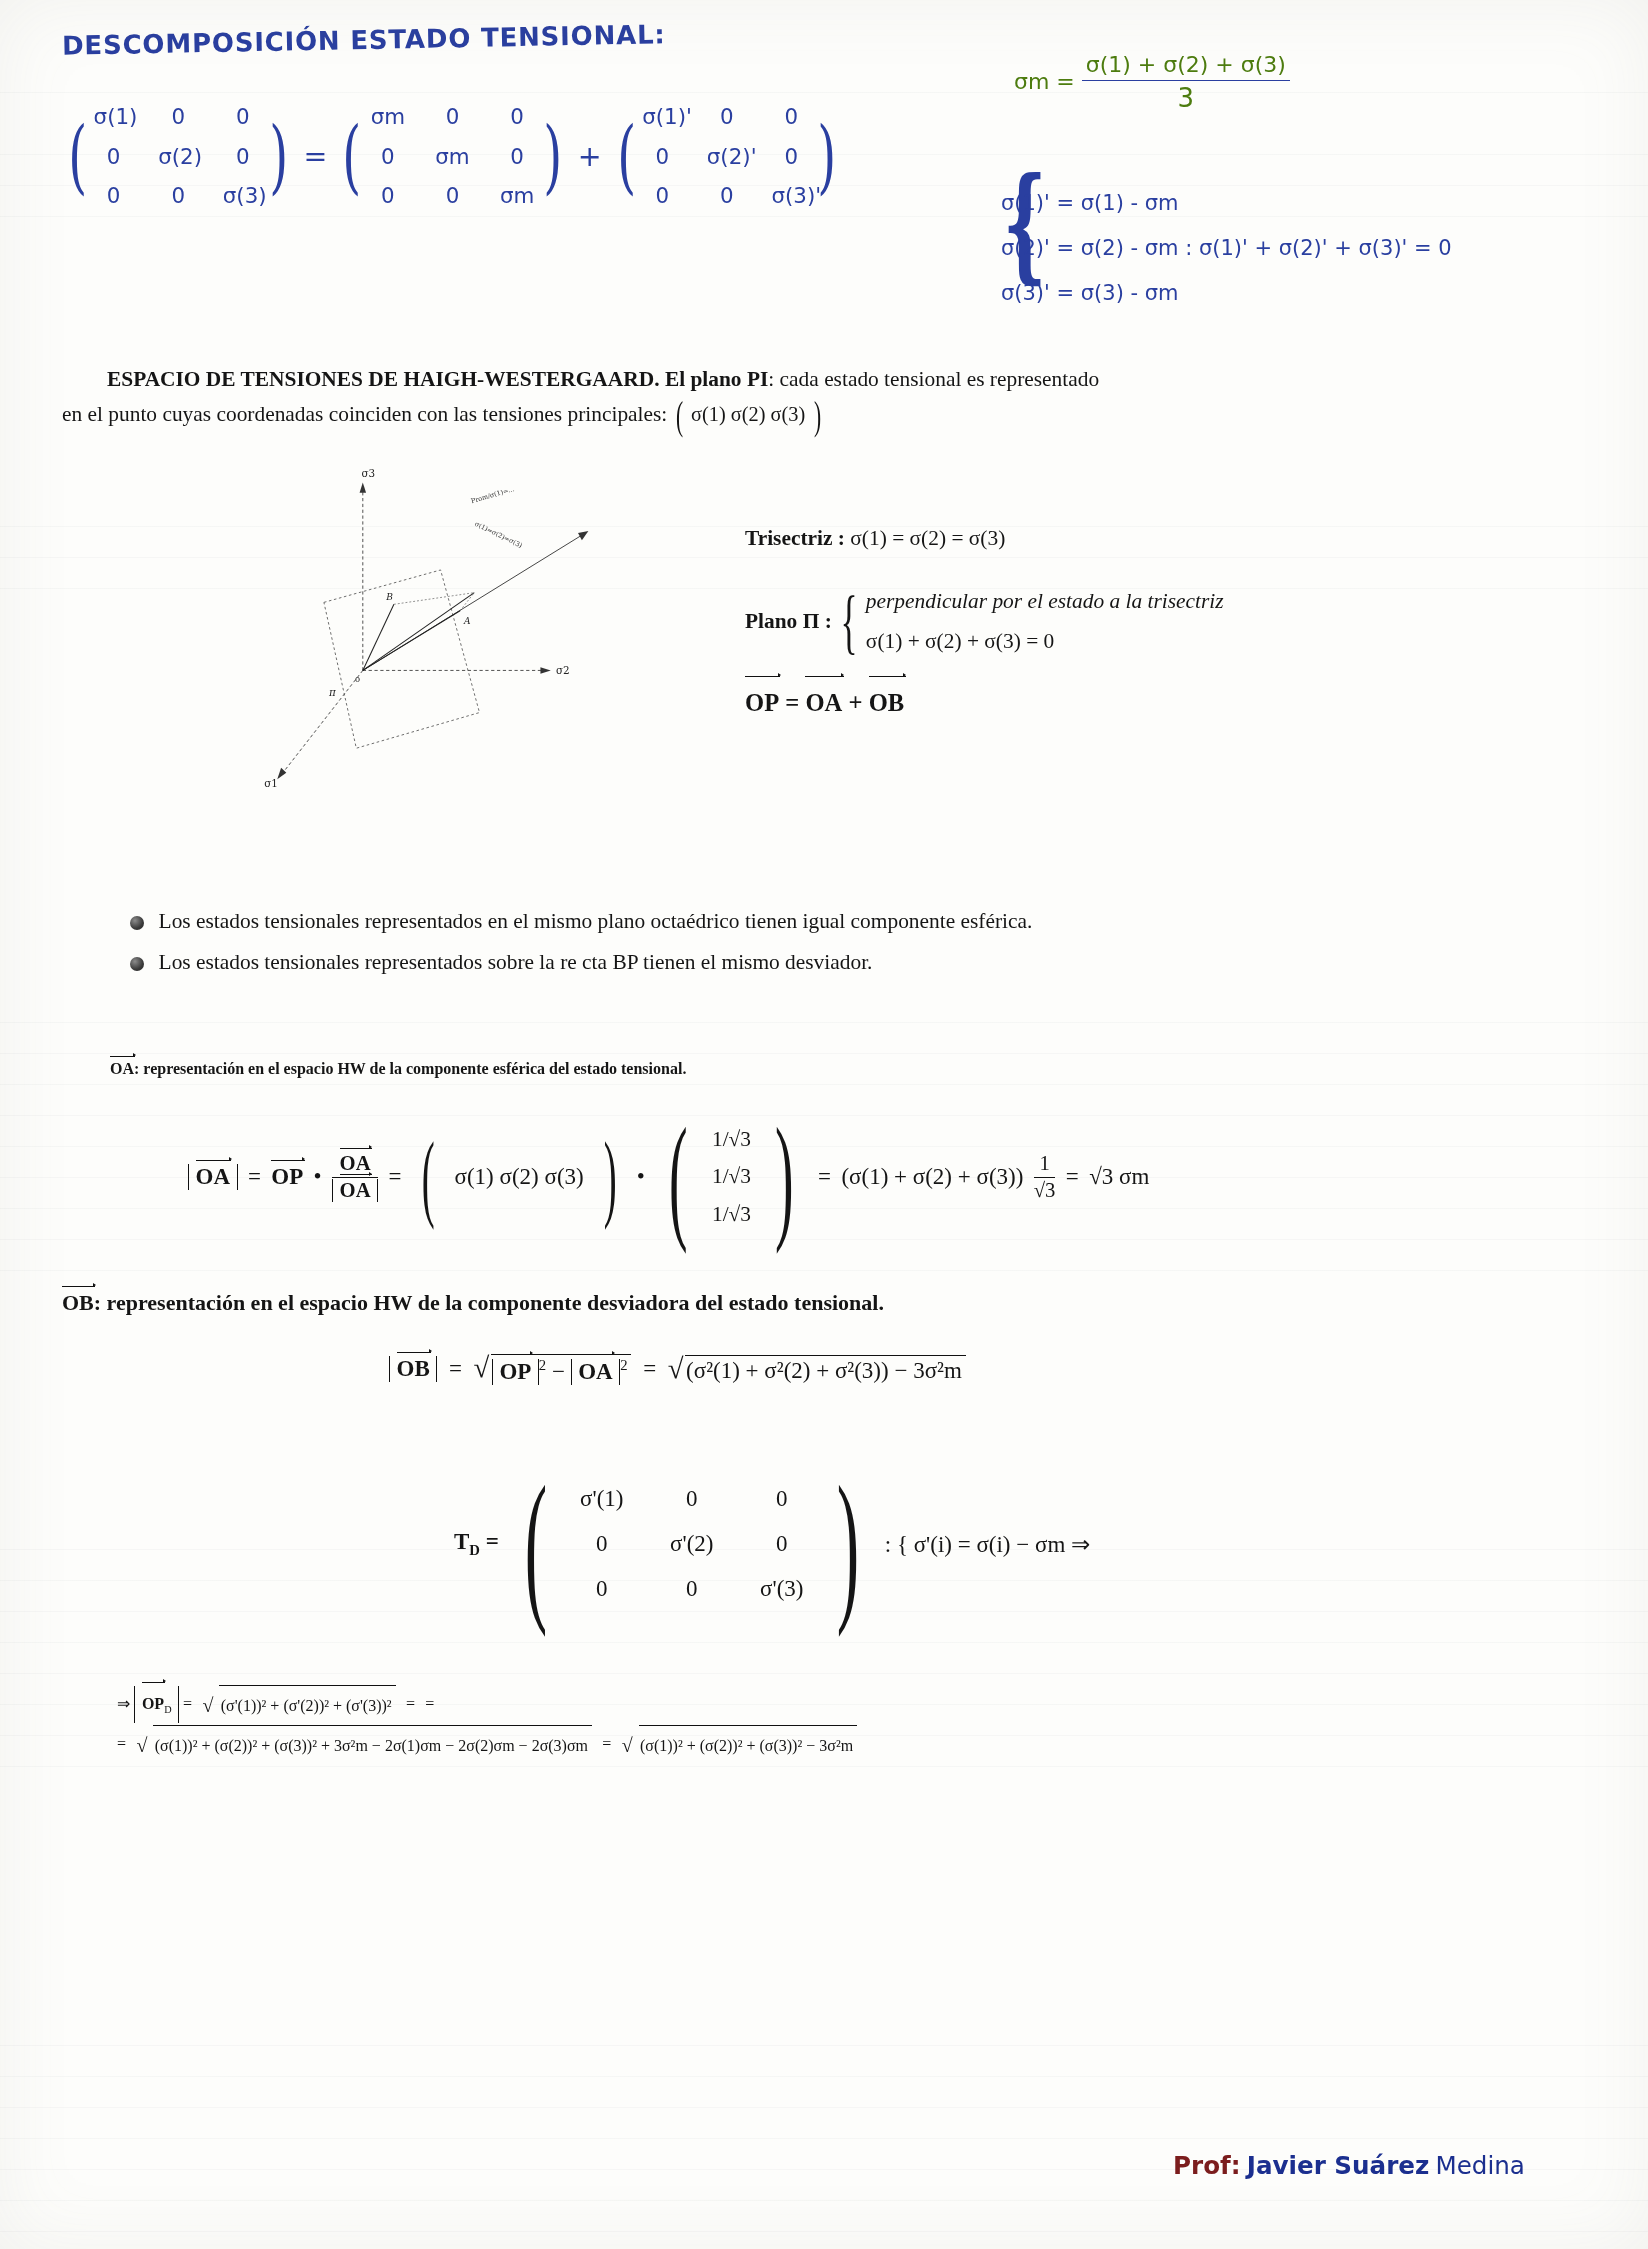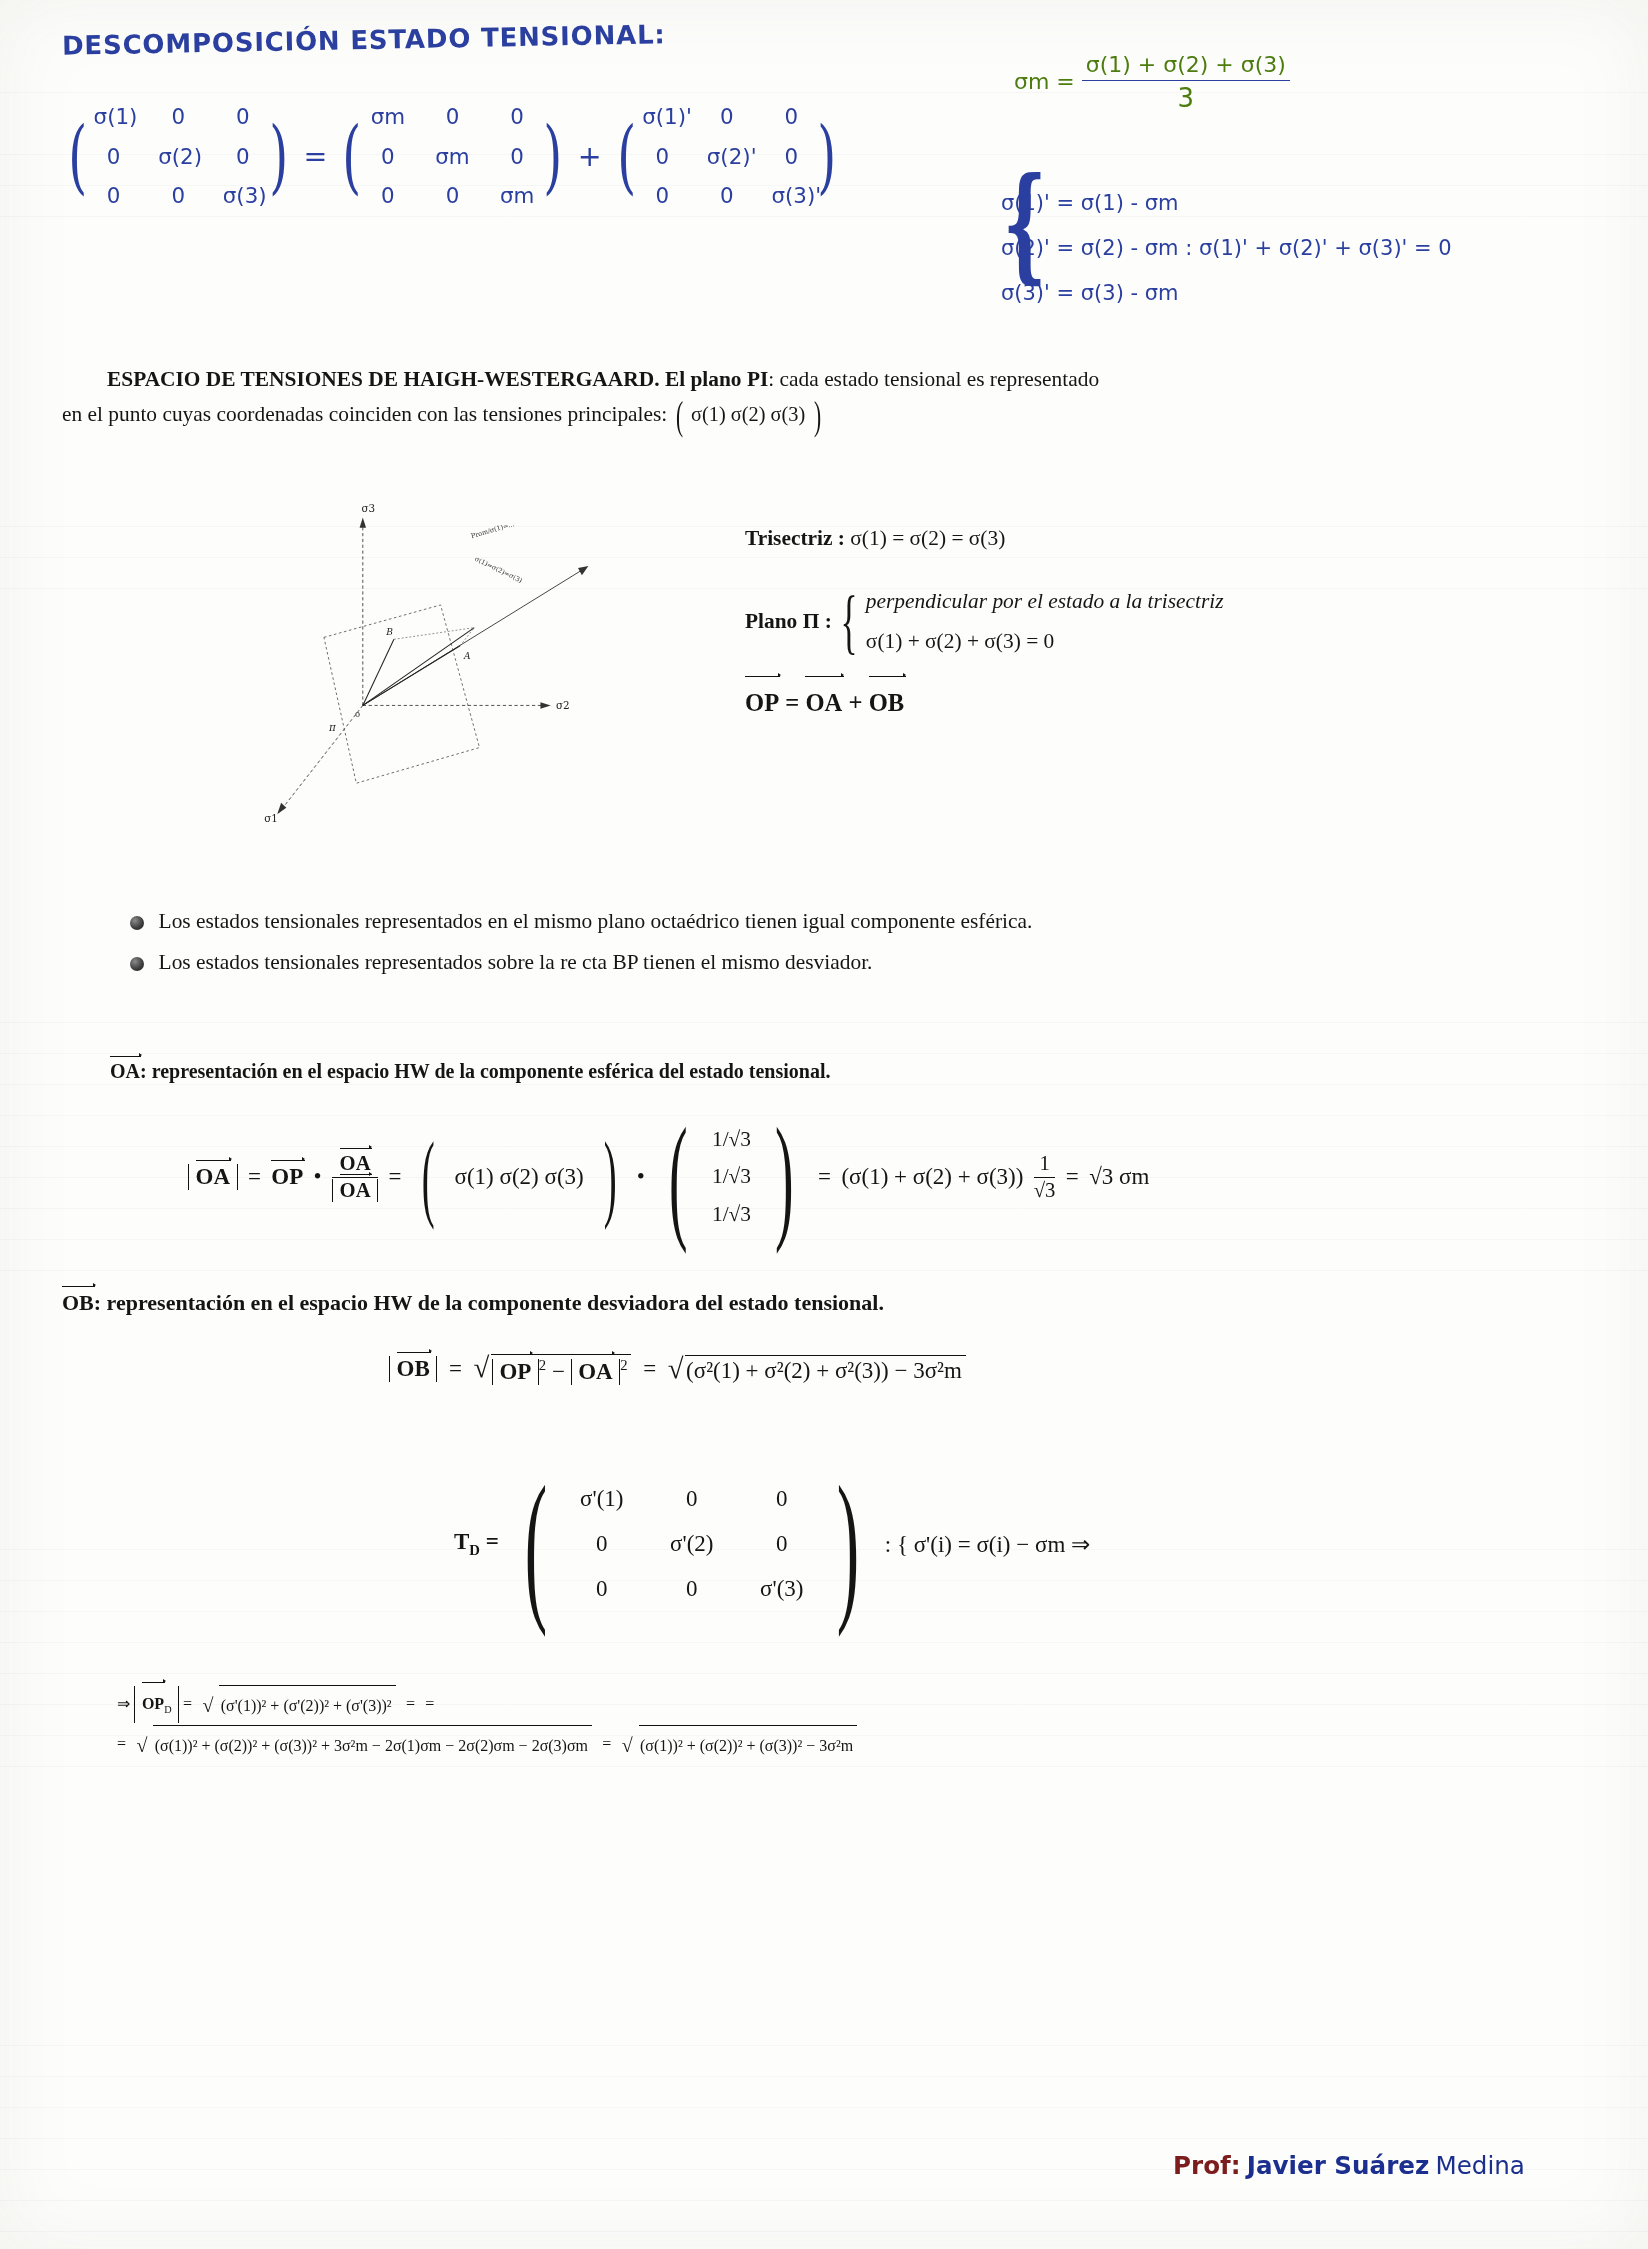--- a/index.html
+++ b/index.html
@@ -72,39 +72,39 @@
   #hand-brace{left:985px;top:174px;font-size:123px;color:#2a3fa0;font-family:"DejaVu Serif",serif;transform:scaleX(0.55);line-height:0.8;}
 
   
   .ptext{font-family:"Liberation Serif",serif;color:#151515;}
   #hw-heading{left:107px;top:363px;width:1465px;font-size:21.4px;line-height:1.5;}
   #hw-heading b{font-weight:bold;}
   #hw-line2{left:62px;top:402px;width:1510px;font-size:21.4px;}
   .mini-paren{font-size:39px;display:inline-block;transform:scaleX(0.55);vertical-align:middle;line-height:0.6;}
 
   
-  #diagram{left:246px;top:498px;width:454px;height:363px;}
+  #diagram{left:246px;top:463px;width:454px;height:363px;}
   #diagram svg{width:100%;height:100%;}
 
   
   #defs{left:745px;top:518px;width:842px;font-size:21.4px;line-height:1.9;}
   #defs .lbl{font-weight:bold;}
   .bigbrace{font-size:71px;display:inline-block;vertical-align:middle;transform:scaleX(0.5);line-height:0.55;}
   .ital{font-style:italic;}
 
   
   #bullets{left:130px;top:904px;width:1458px;font-size:21.4px;line-height:1.62;}
   #bullets li{margin-bottom:6.5px;}
   #bullets ul{list-style:none;margin:0;padding:0;}
   .bdot{display:inline-block;width:14.3px;height:14.3px;border-radius:50%;
         background:radial-gradient(circle at 35% 32%, #8b8b8b 0%, #3a3a3a 60%, #222 100%);
         margin-right:14.3px;vertical-align:middle;}
 
   
-  #oa-head{left:110px;top:1060px;font-size:20px;font-weight:bold;}
+  #oa-head{left:110px;top:1060px;font-size:16px;font-weight:bold;}
   #oa-eq{left:188px;top:1121px;font-size:23px;}
   #ob-head{left:62px;top:1290px;font-size:22px;font-weight:bold;}
   #ob-eq{left:389px;top:1354px;font-size:23px;}
   #td-eq{left:454px;top:1477px;font-size:23px;}
   #final-eq{left:117px;top:1685px;font-size:16px;line-height:2.3;}
 
   .vec{position:relative;display:inline-block;font-weight:bold;}
   .vec::after{content:"";position:absolute;left:0;right:-1.3px;top:-4.5px;height:0;
     border-top:1.3px solid #111;}
   .vec::before{content:"";position:absolute;right:-1.9px;top:-7.1px;

